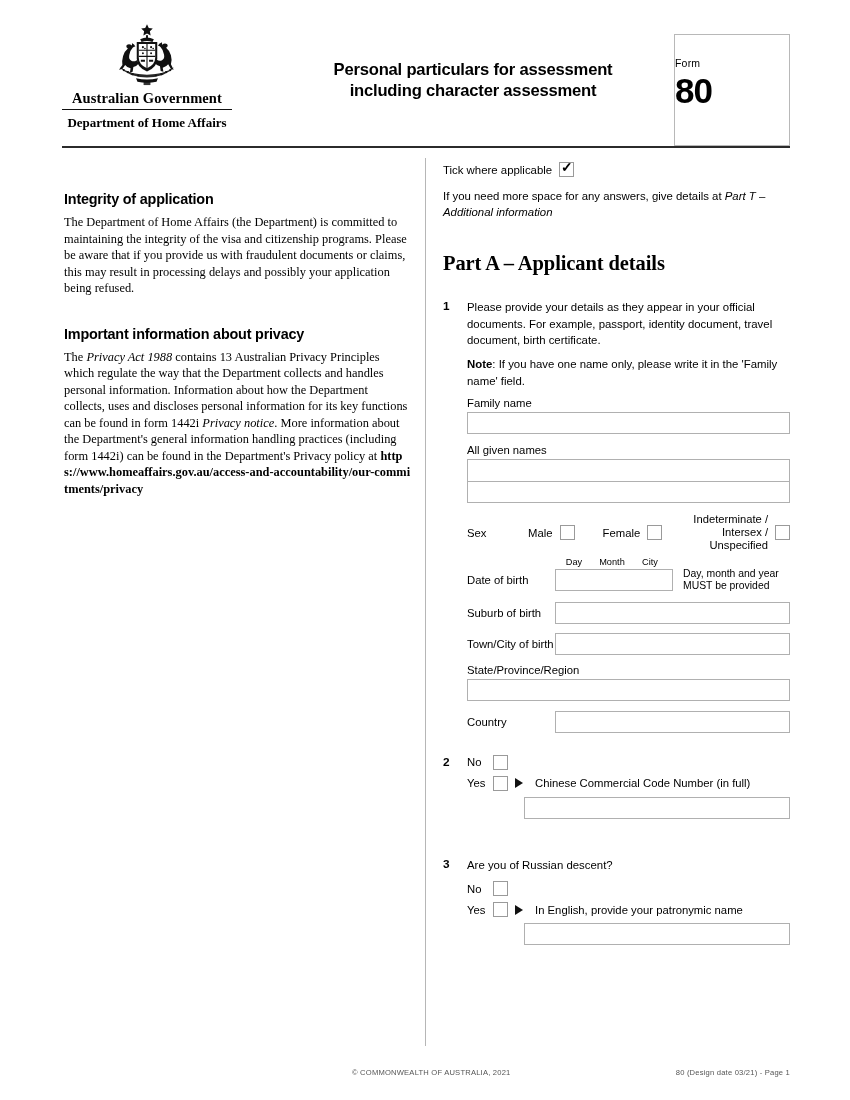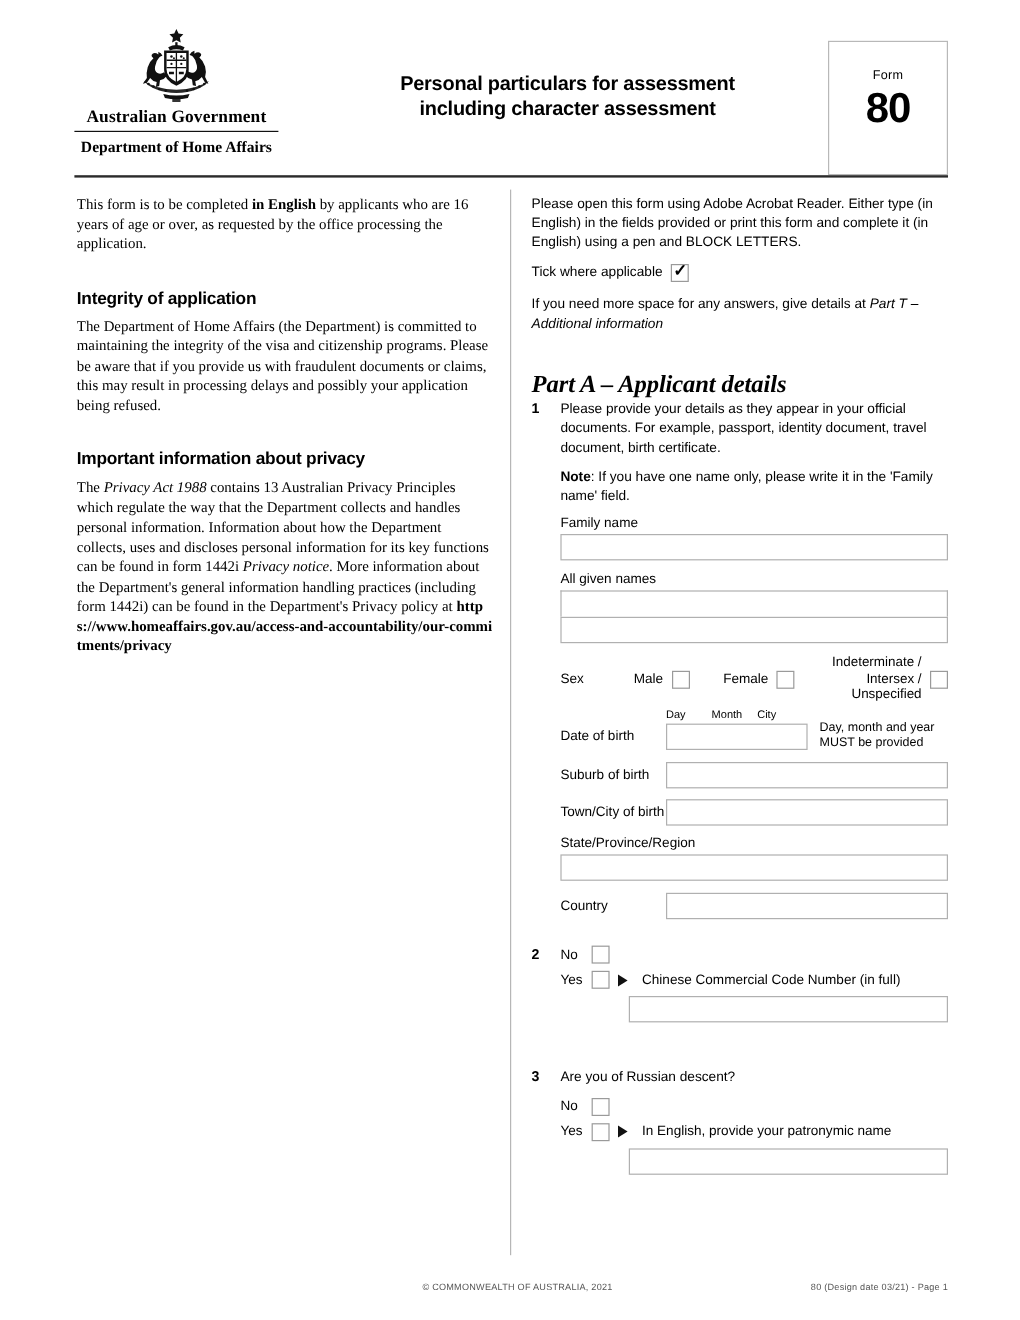--- a/index.html
+++ b/index.html
@@ -70,25 +70,24 @@
     font-weight: bold;
     font-size: 16.6px;
     line-height: 1.25;
     letter-spacing: -.2px;
   }
 
   .form-box {
     position: absolute;
     right: 0;
     top: 12px;
-    width: 100px;
+    width: 116px;
     height: 112px;
     border: 1px solid #b8b8b8;
     box-sizing: border-box;
-    text-align: center;
   }
   .form-box .lbl {
     font-size: 10.5px;
     margin-top: 22px;
     letter-spacing: .2px;
   }
   .form-box .num {
     font-size: 35px;
     font-weight: bold;
     line-height: 1;
@@ -180,24 +179,23 @@
     left: 1px;
     top: -3px;
     font-size: 14px;
     font-weight: bold;
     line-height: 15px;
     color: #000;
   }
 
   .part-title {
     font-family: "Liberation Serif", serif;
-    font-style: italic;
     font-weight: bold;
     font-size: 20.5px;
-    margin: 32px 0 0 0;
+    margin: 32px 0 24px 0;
     letter-spacing: -.1px;
   }
 
   
   .q {
     position: relative;
     padding-left: 24px;
     margin-bottom: 4px;
   }
   .q-num {
@@ -252,21 +250,21 @@
     line-height: 1.18;
     font-size: 11.2px;
   }
 
   .dob-heads {
     display: flex;
     font-size: 9.2px;
     margin-left: 88px;
     margin-bottom: 1px;
   }
-  .dob-heads span { width: 38px; text-align: left; }
+  .dob-heads span { width: 38px; text-align: center; }
   .dob-row {
     display: flex;
     align-items: center;
     margin-bottom: 9px;
   }
   .dob-row .lbl { width: 88px; font-size: 11.3px; }
   .dob-box {
     width: 118px;
     height: 22px;
     border: 1px solid #b0b0b0;
@@ -399,34 +397,30 @@
     <div class="form-box">
       <div class="lbl">Form</div>
       <div class="num">80</div>
     </div>
   </div>
 
   <div class="rule-top"></div>
   <div class="divider"></div>
 
   <div class="col-left serif">
-    <p><span>This form is to be completed </span><b>in English</b><span> by applicants who are 16 years of age or over, as requested by the office processing the application.</span></p>
 
     <div class="h-sub">Integrity of application</div>
     <p>The Department of Home Affairs (the Department) is committed to maintaining the integrity of the visa and citizenship programs. Please be aware that if you provide us with fraudulent documents or claims, this may result in processing delays and possibly your application being refused.</p>
 
     <div class="h-sub">Important information about privacy</div>
     <p><span>The </span><i>Privacy Act 1988</i><span> contains 13 Australian Privacy Principles which regulate the way that the Department collects and handles personal information. Information about how the Department collects, uses and discloses personal information for its key functions can be found in form 1442i </span><i>Privacy notice</i><span>. More information about the Department's general information handling practices (including form 1442i) can be found in the Department's Privacy policy at </span><span class="lurl">https://www.homeaffairs.gov.au/access-and-accountability/our-commitments/privacy</span></p>
   </div>
 
   <div class="col-right">
 
-    <div class="sans">
-      <p>Please open this form using Adobe Acrobat Reader. Either type (in English) in the fields provided or print this form and complete it (in English) using a pen and BLOCK LETTERS.</p>
-    </div>
 
     <div class="tick-row">
       <span>Tick where applicable</span>
       <span class="cbox ticked"></span>
     </div>
 
     <div class="sans">
       <p><span>If you need more space for any answers, give details at </span><i>Part T – Additional information</i></p>
     </div>
 

